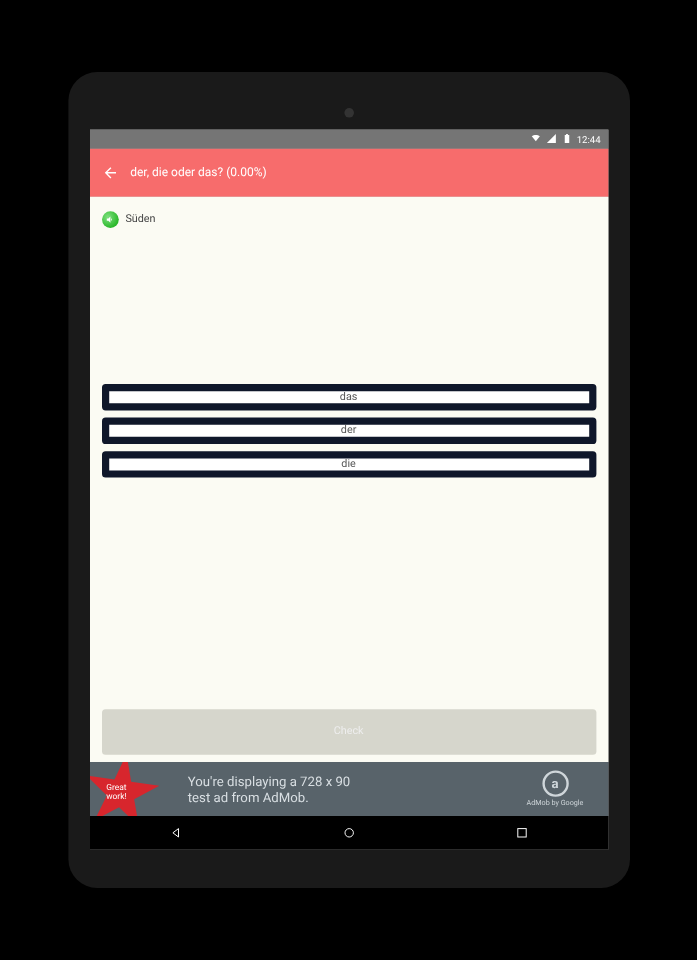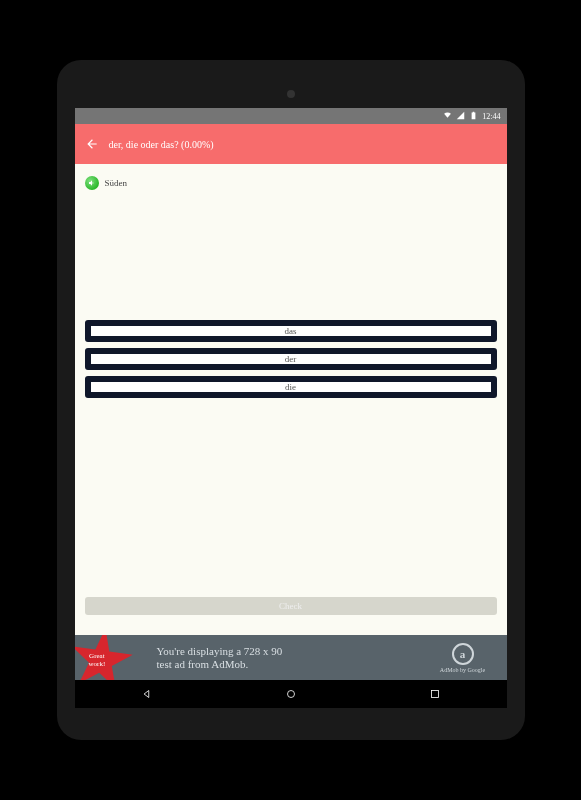--- a/index.html
+++ b/index.html
@@ -1,36 +1,36 @@
 <!DOCTYPE html>
 <html><head>
 <meta charset="utf-8">
 <style>
   * { margin: 0; padding: 0; box-sizing: border-box; }
   html, body { width: 581px; height: 800px; background: #000; font-family: Roboto, Arial, sans-serif; overflow: hidden; }
   .stage { width: 581px; height: 800px; display: flex; align-items: center; justify-content: center; background: #000; }
   .tablet { width: 468px; height: 680px; background: #1a1a1a; border-radius: 24px; box-shadow: 0 0 0 2px #000; padding: 30px 18px 28px; display: flex; flex-direction: column; align-items: center; }
   .camera { width: 8px; height: 8px; background: #333; border-radius: 50%; margin-bottom: 10px; }
-  .screen { width: 432px; height: 600px; background: #a3a3a3; display: flex; flex-direction: column; position: relative; font-family: Liberation Serif, serif; }
+  .screen { width: 432px; height: 600px; background: #a3a3a3; display: flex; flex-direction: column; position: relative; }
   .statusbar { height: 16px; background: #757575; display: flex; align-items: center; justify-content: flex-end; padding: 0 6px; gap: 4px; color: #fff; font-size: 8px; }
   .statusbar svg { width: 9px; height: 9px; fill: #fff; }
   .appheader { height: 40px; background: #f76c6c; display: flex; align-items: center; padding: 0 10px; color: #fff; font-size: 10px; }
   .appheader .back { margin-right: 10px; display: flex; align-items: center; }
   .appheader .back svg { width: 14px; height: 14px; fill: #fff; }
   .main { flex: 1; background: #fbfbf3; display: flex; flex-direction: column; padding: 8px 10px 0; }
   .question { font-size: 10px; font-weight: 600; color: #222; }
   .wordrow { display: flex; align-items: center; gap: 6px; margin-top: 4px; }
   .speaker { width: 14px; height: 14px; background: radial-gradient(circle at 35% 35%, #7ee07e, #2bb82b 70%); border-radius: 50%; display: flex; align-items: center; justify-content: center; }
   .speaker svg { width: 8px; height: 8px; fill: #fff; }
   .word { font-size: 9px; color: #444; }
   .spacer1 { flex: 0 0 130px; }
   .options { display: flex; flex-direction: column; gap: 6px; }
   .option { border: 6px solid #0f172a; background: #fff; border-radius: 3px; height: 22px; display: flex; align-items: center; justify-content: center; font-size: 9px; color: #555; cursor: pointer; }
   .spacer2 { flex: 1; }
-  .check { height: 18px; background: #d6d6cc; border-radius: 3px; display: flex; align-items: center; justify-content: center; font-size: 9px; color: #eee; margin-bottom: 20px; }
+  .check { height: 38px; background: #d6d6cc; border-radius: 3px; display: flex; align-items: center; justify-content: center; font-size: 9px; color: #eee; margin-bottom: 6px; }
   .adbar { height: 45px; background: #58636a; display: flex; align-items: center; position: relative; overflow: hidden; }
   .star { position: relative; width: 76px; height: 48px; }
   .star-shape { position:absolute; left:-6px; top:-6px; width:64px; height:64px; background:#d7262d; clip-path: polygon(50% 0%, 61% 35%, 98% 35%, 68% 57%, 79% 91%, 50% 70%, 21% 91%, 32% 57%, 2% 35%, 39% 35%); transform: rotate(8deg); }
   .star-text { position:absolute; left:14px; top:18px; font-size:7px; color:#fff; text-align:center; line-height:8px; }
   .adtext { color: #d9dfe3; font-size: 11px; line-height: 13px; flex: 1; padding-left: 6px; }
   .adright { width: 80px; display:flex; flex-direction: column; align-items: center; gap: 2px; padding-right: 8px; }
   .adright .mark { width: 22px; height: 22px; border: 2px solid #cfd6da; border-radius: 50%; display:flex; align-items:center; justify-content:center; color:#cfd6da; font-size:11px; font-weight:700; }
   .adright .sub { font-size: 6px; color:#cfd6da; }
   .navbar { height: 28px; background: #000; display: flex; align-items: center; justify-content: space-around; }
   .navbar span { width: 40px; height: 20px; display: flex; align-items: center; justify-content: center; }

